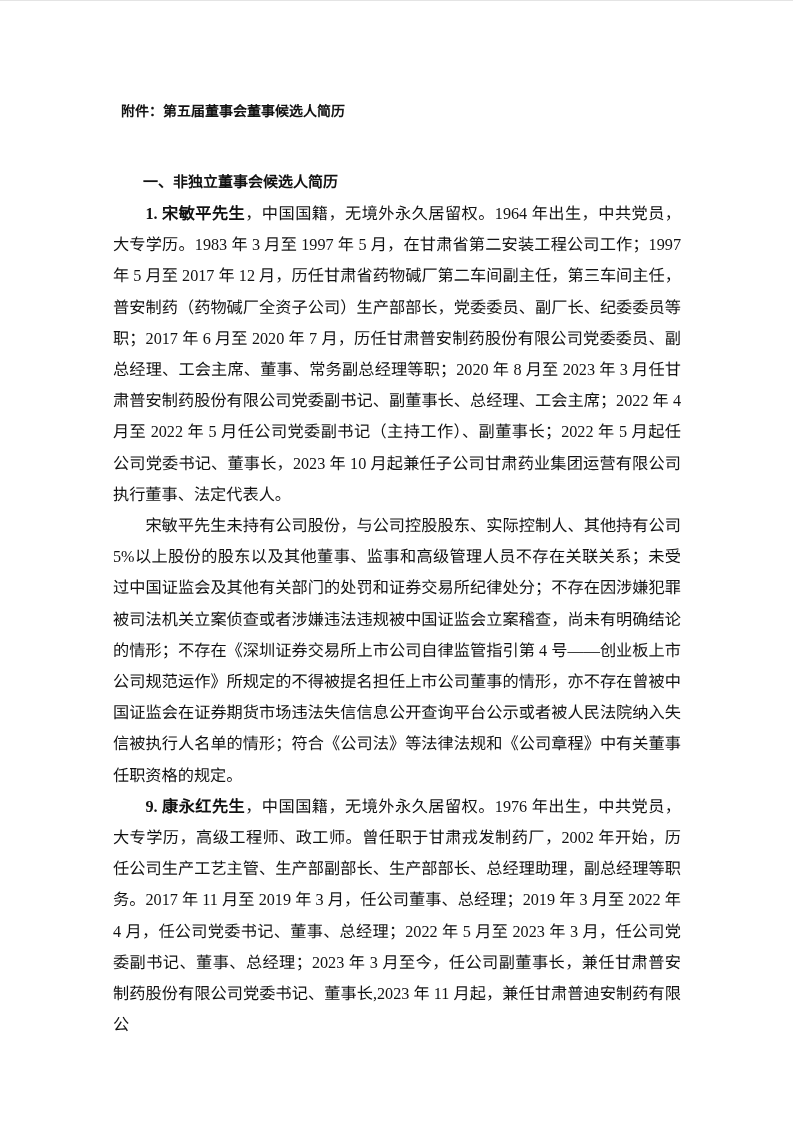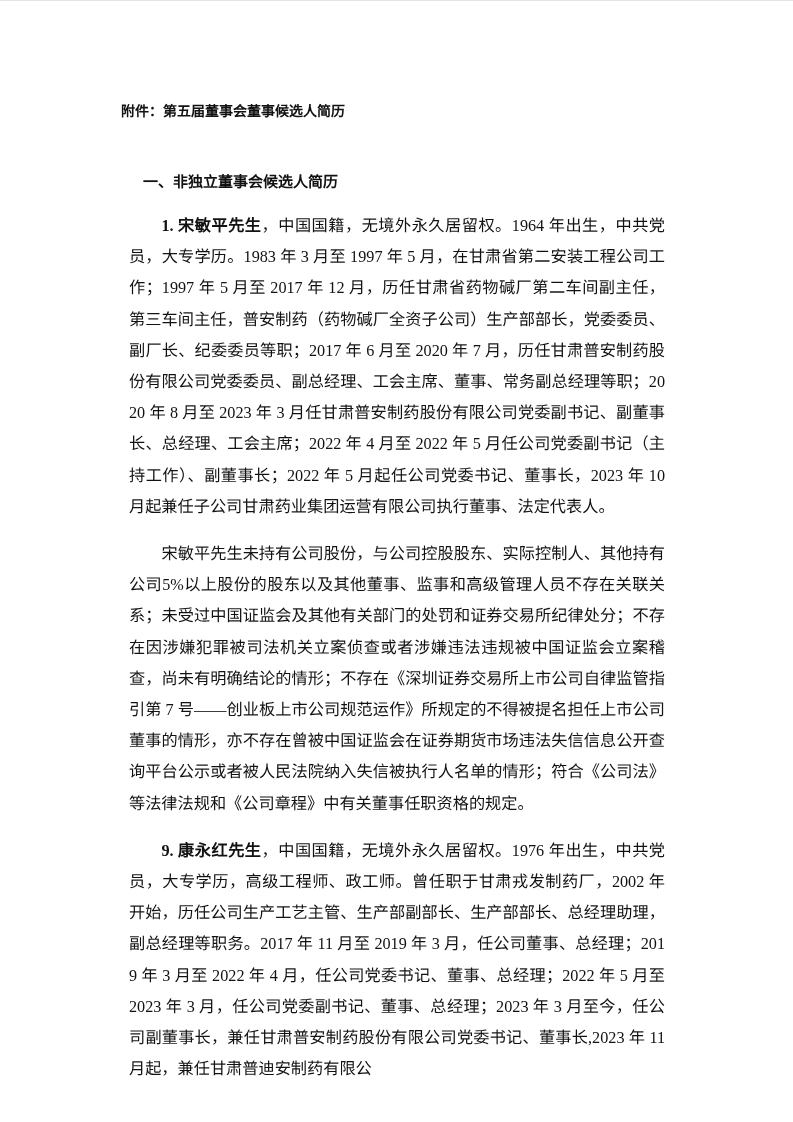--- a/index.html
+++ b/index.html
@@ -31,21 +31,21 @@
     font-size: 15px;
     font-weight: bold;
     line-height: 26px;
     text-indent: 2em;
     white-space: nowrap;
   }
   .body-text {
     margin-top: 4px;
   }
   .para {
-    margin: 16px;
+    margin: 0;
     font-size: 16.2px;
     line-height: 31.2px;
     text-align: justify;
     text-indent: 2em;
     word-break: break-all;
   }
   .person-name {
     font-weight: bold;
   }
 </style>
@@ -55,18 +55,18 @@
 <div class="page">
 
   <h1 class="doc-title">附件：第五届董事会董事候选人简历</h1>
 
   <h2 class="section-heading">一、非独立董事会候选人简历</h2>
 
   <div class="body-text">
 
     <p class="para"><strong class="person-name">1. 宋敏平先生</strong><span>，中国国籍，无境外永久居留权。1964 年出生，中共党员，大专学历。1983 年 3 月至 1997 年 5 月，在甘肃省第二安装工程公司工作；1997 年 5 月至 2017 年 12 月，历任甘肃省药物碱厂第二车间副主任，第三车间主任，普安制药（药物碱厂全资子公司）生产部部长，党委委员、副厂长、纪委委员等职；2017 年 6 月至 2020 年 7 月，历任甘肃普安制药股份有限公司党委委员、副总经理、工会主席、董事、常务副总经理等职；2020 年 8 月至 2023 年 3 月任甘肃普安制药股份有限公司党委副书记、副董事长、总经理、工会主席；2022 年 4 月至 2022 年 5 月任公司党委副书记（主持工作）、副董事长；2022 年 5 月起任公司党委书记、董事长，2023 年 10 月起兼任子公司甘肃药业集团运营有限公司执行董事、法定代表人。</span></p>
 
-    <p class="para"><span>宋敏平先生未持有公司股份，与公司控股股东、实际控制人、其他持有公司5%以上股份的股东以及其他董事、监事和高级管理人员不存在关联关系；未受过中国证监会及其他有关部门的处罚和证券交易所纪律处分；不存在因涉嫌犯罪被司法机关立案侦查或者涉嫌违法违规被中国证监会立案稽查，尚未有明确结论的情形；不存在《深圳证券交易所上市公司自律监管指引第 7 号——创业板上市公司规范运作》所规定的不得被提名担任上市公司董事的情形，亦不存在曾被中国证监会在证券期货市场违法失信信息公开查询平台公示或者被人民法院纳入失信被执行人名单的情形；符合《公司法》等法律法规和《公司章程》中有关董事任职资格的规定。</span></p>
+    <p class="para"><span>宋敏平先生未持有公司股份，与公司控股股东、实际控制人、其他持有公司5%以上股份的股东以及其他董事、监事和高级管理人员不存在关联关系；未受过中国证监会及其他有关部门的处罚和证券交易所纪律处分；不存在因涉嫌犯罪被司法机关立案侦查或者涉嫌违法违规被中国证监会立案稽查，尚未有明确结论的情形；不存在《深圳证券交易所上市公司自律监管指引第 4 号——创业板上市公司规范运作》所规定的不得被提名担任上市公司董事的情形，亦不存在曾被中国证监会在证券期货市场违法失信信息公开查询平台公示或者被人民法院纳入失信被执行人名单的情形；符合《公司法》等法律法规和《公司章程》中有关董事任职资格的规定。</span></p>
 
     <p class="para"><strong class="person-name">9. 康永红先生</strong><span>，中国国籍，无境外永久居留权。1976 年出生，中共党员，大专学历，高级工程师、政工师。曾任职于甘肃戎发制药厂，2002 年开始，历任公司生产工艺主管、生产部副部长、生产部部长、总经理助理，副总经理等职务。2017 年 11 月至 2019 年 3 月，任公司董事、总经理；2019 年 3 月至 2022 年 4 月，任公司党委书记、董事、总经理；2022 年 5 月至 2023 年 3 月，任公司党委副书记、董事、总经理；2023 年 3 月至今，任公司副董事长，兼任甘肃普安制药股份有限公司党委书记、董事长,2023 年 11 月起，兼任甘肃普迪安制药有限公</span></p>
 
   </div>
 </div>
 
 </body></html>

